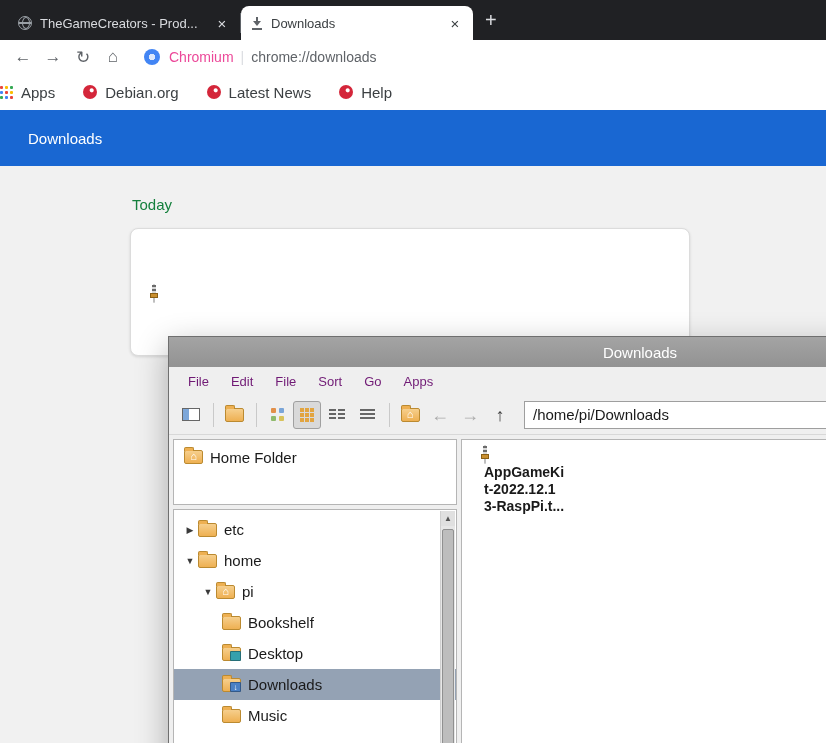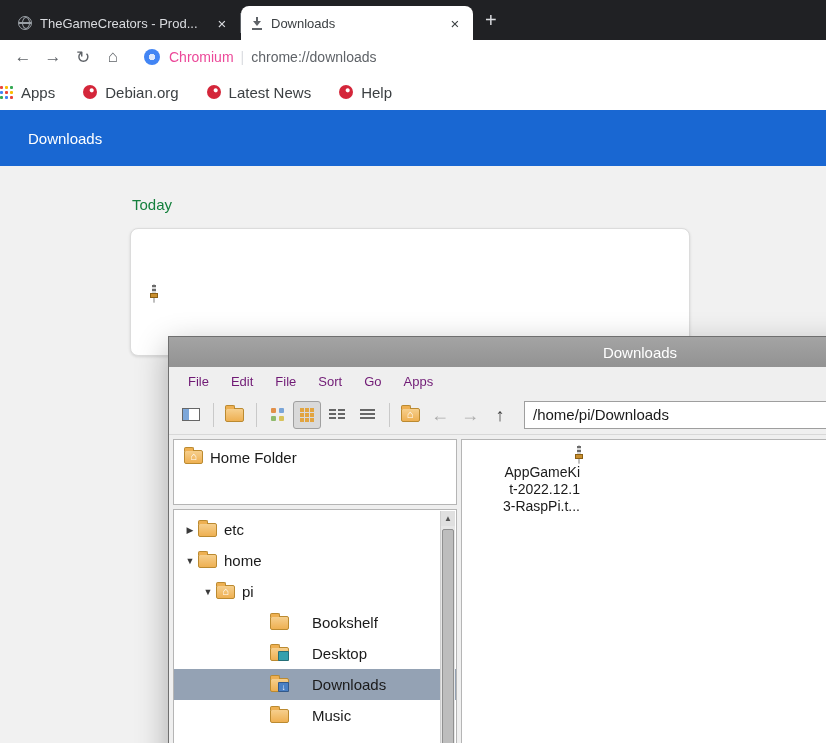--- a/index.html
+++ b/index.html
@@ -115,30 +115,30 @@
     border-radius:2px; position:relative; margin-right:8px; flex:none; }
   .drive-icon::after { content:""; position:absolute; right:2px; top:4px; width:3px; height:3px; border-radius:50%; background:#f2f2f2; }
 
   
   .fm-body { flex:1; display:flex; padding:4px; gap:4px; min-height:0; }
   .fm-side { width:284px; display:flex; flex-direction:column; gap:4px; flex:none; }
   .fm-places { height:66px; background:#fff; border:1px solid #b5b5b5; padding-top:2px; flex:none; }
   .place-row { height:30px; display:flex; align-items:center; padding-left:10px; font-size:15px; color:#1a1a1a; }
   .fm-tree { flex:1; background:#fff; border:1px solid #b5b5b5; position:relative; overflow:hidden; padding-top:4px; }
   .tree-row { height:31px; display:flex; align-items:center; font-size:15px; color:#1a1a1a; padding-right:18px; }
-  .d0 { padding-left:8px; } .d1 { padding-left:26px; } .d2 { padding-left:64px;gap:16px; }
+  .d0 { padding-left:8px; } .d1 { padding-left:26px; } .d2 { padding-left:32px; }
   .caret { width:16px; font-size:9px; color:#3a3a3a; text-align:center; flex:none; }
   .tree-row.selected { background:#94a2b4; }
 
   .sb { position:absolute; top:1px; right:1px; bottom:1px; width:15px; background:#e7e7e7; border-left:1px solid #cfcfcf; }
   .sb-btn { height:15px; font-size:8px; color:#555; text-align:center; line-height:15px; background:#e0e0e0; }
   .sb-thumb { position:absolute; left:1px; right:1px; top:18px; height:272px; background:#bdbdbd; border:1px solid #909090; border-radius:2px; }
 
   .fm-view { flex:1; background:#fff; border:1px solid #b5b5b5; position:relative; min-width:0; }
-  .file-item { position:absolute; left:22px; top:6px; width:96px; text-align:right; }
+  .file-item { position:absolute; left:22px; top:6px; width:96px; text-align:left;font-weight:bold; }
   .file-zip { width:36px; height:46px; margin:0 auto 8px; }
   .file-name { font-size:14px; line-height:17px; color:#1a1a1a; white-space:pre-line; }
 </style>
 </head>
 <body>
 
 <div class="screen">
 
   <div class="tabstrip">
     <div class="tab inactive">

